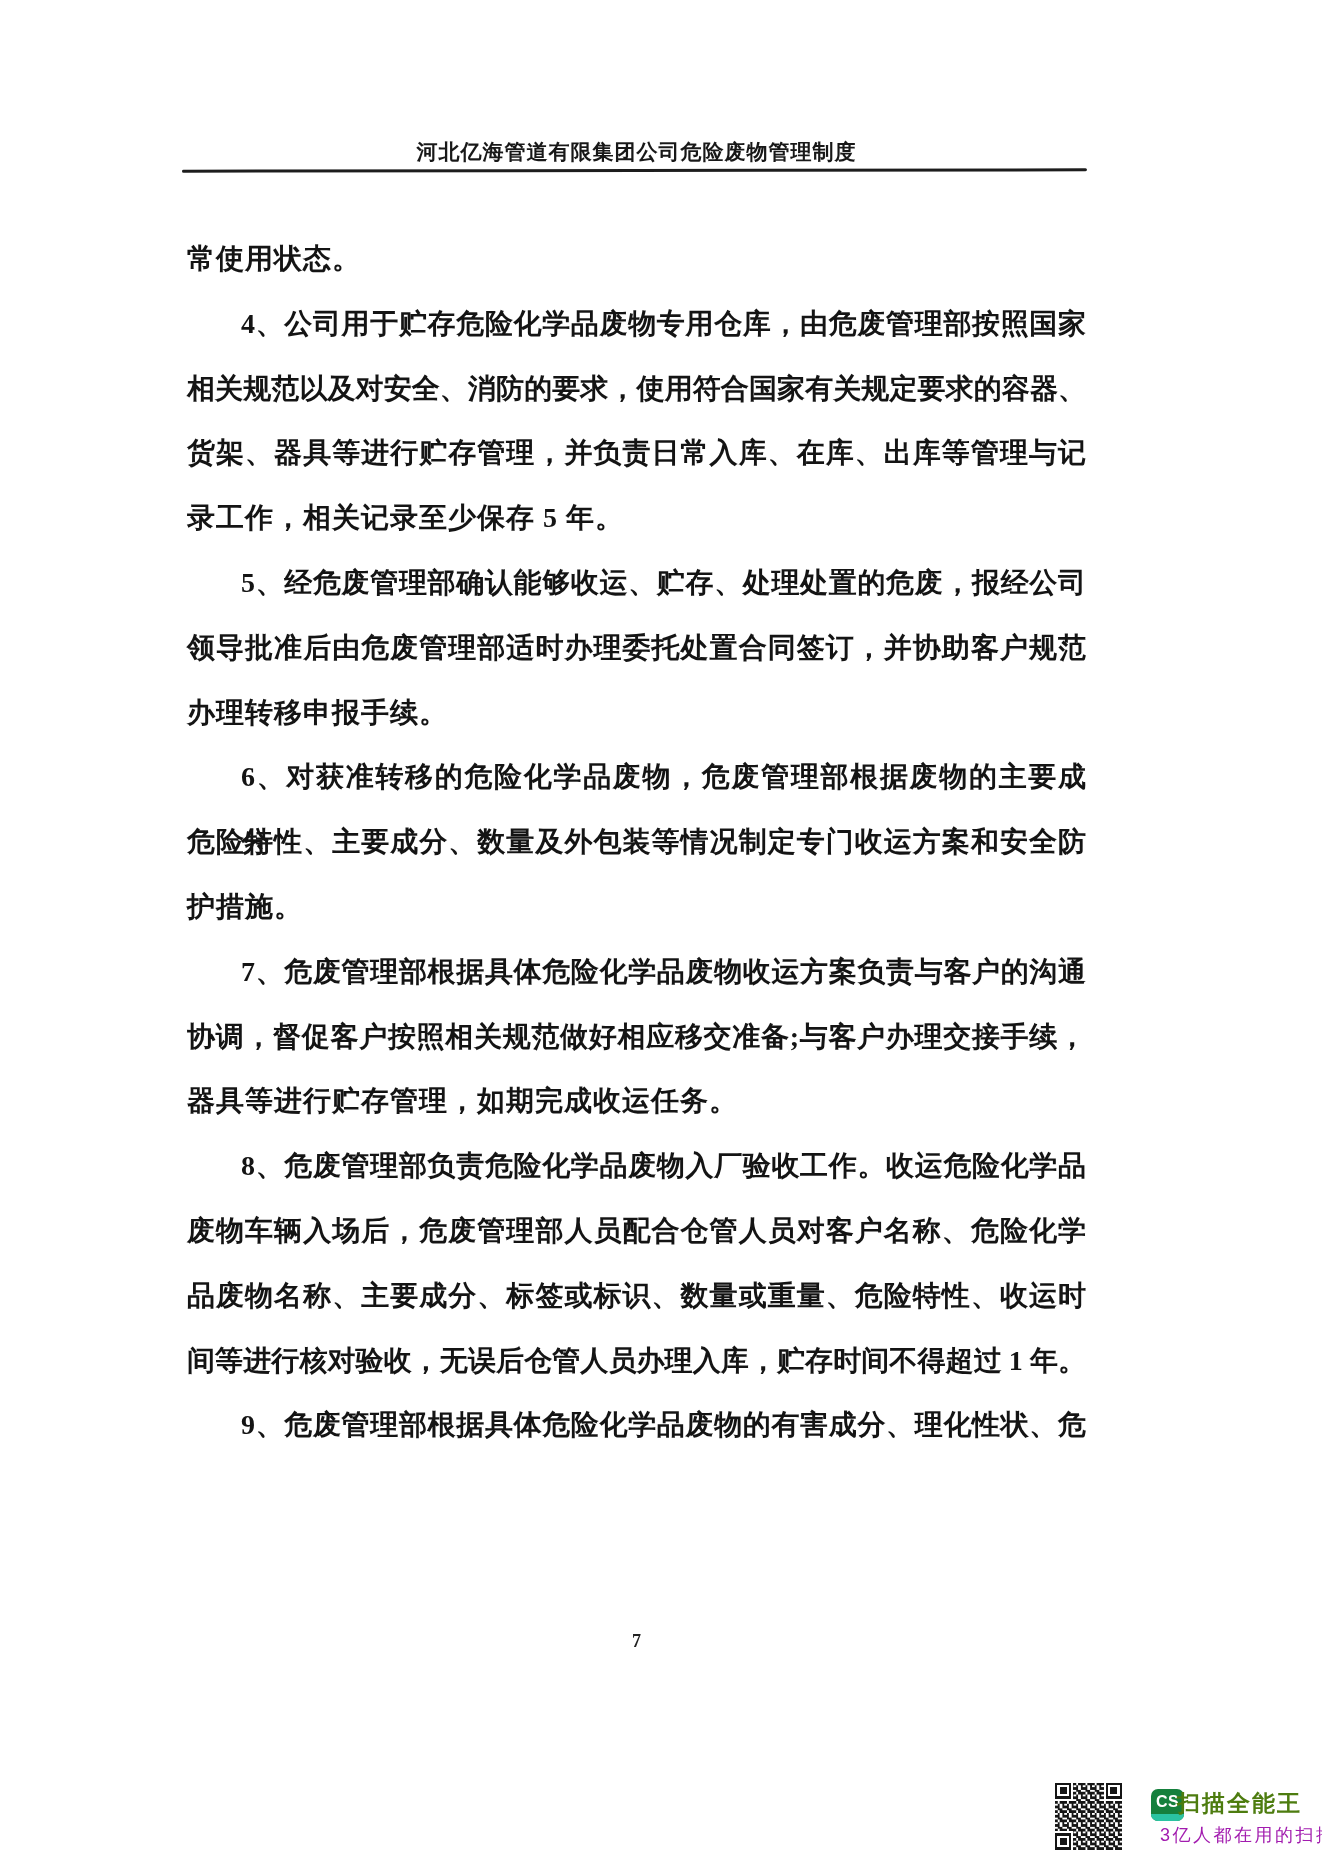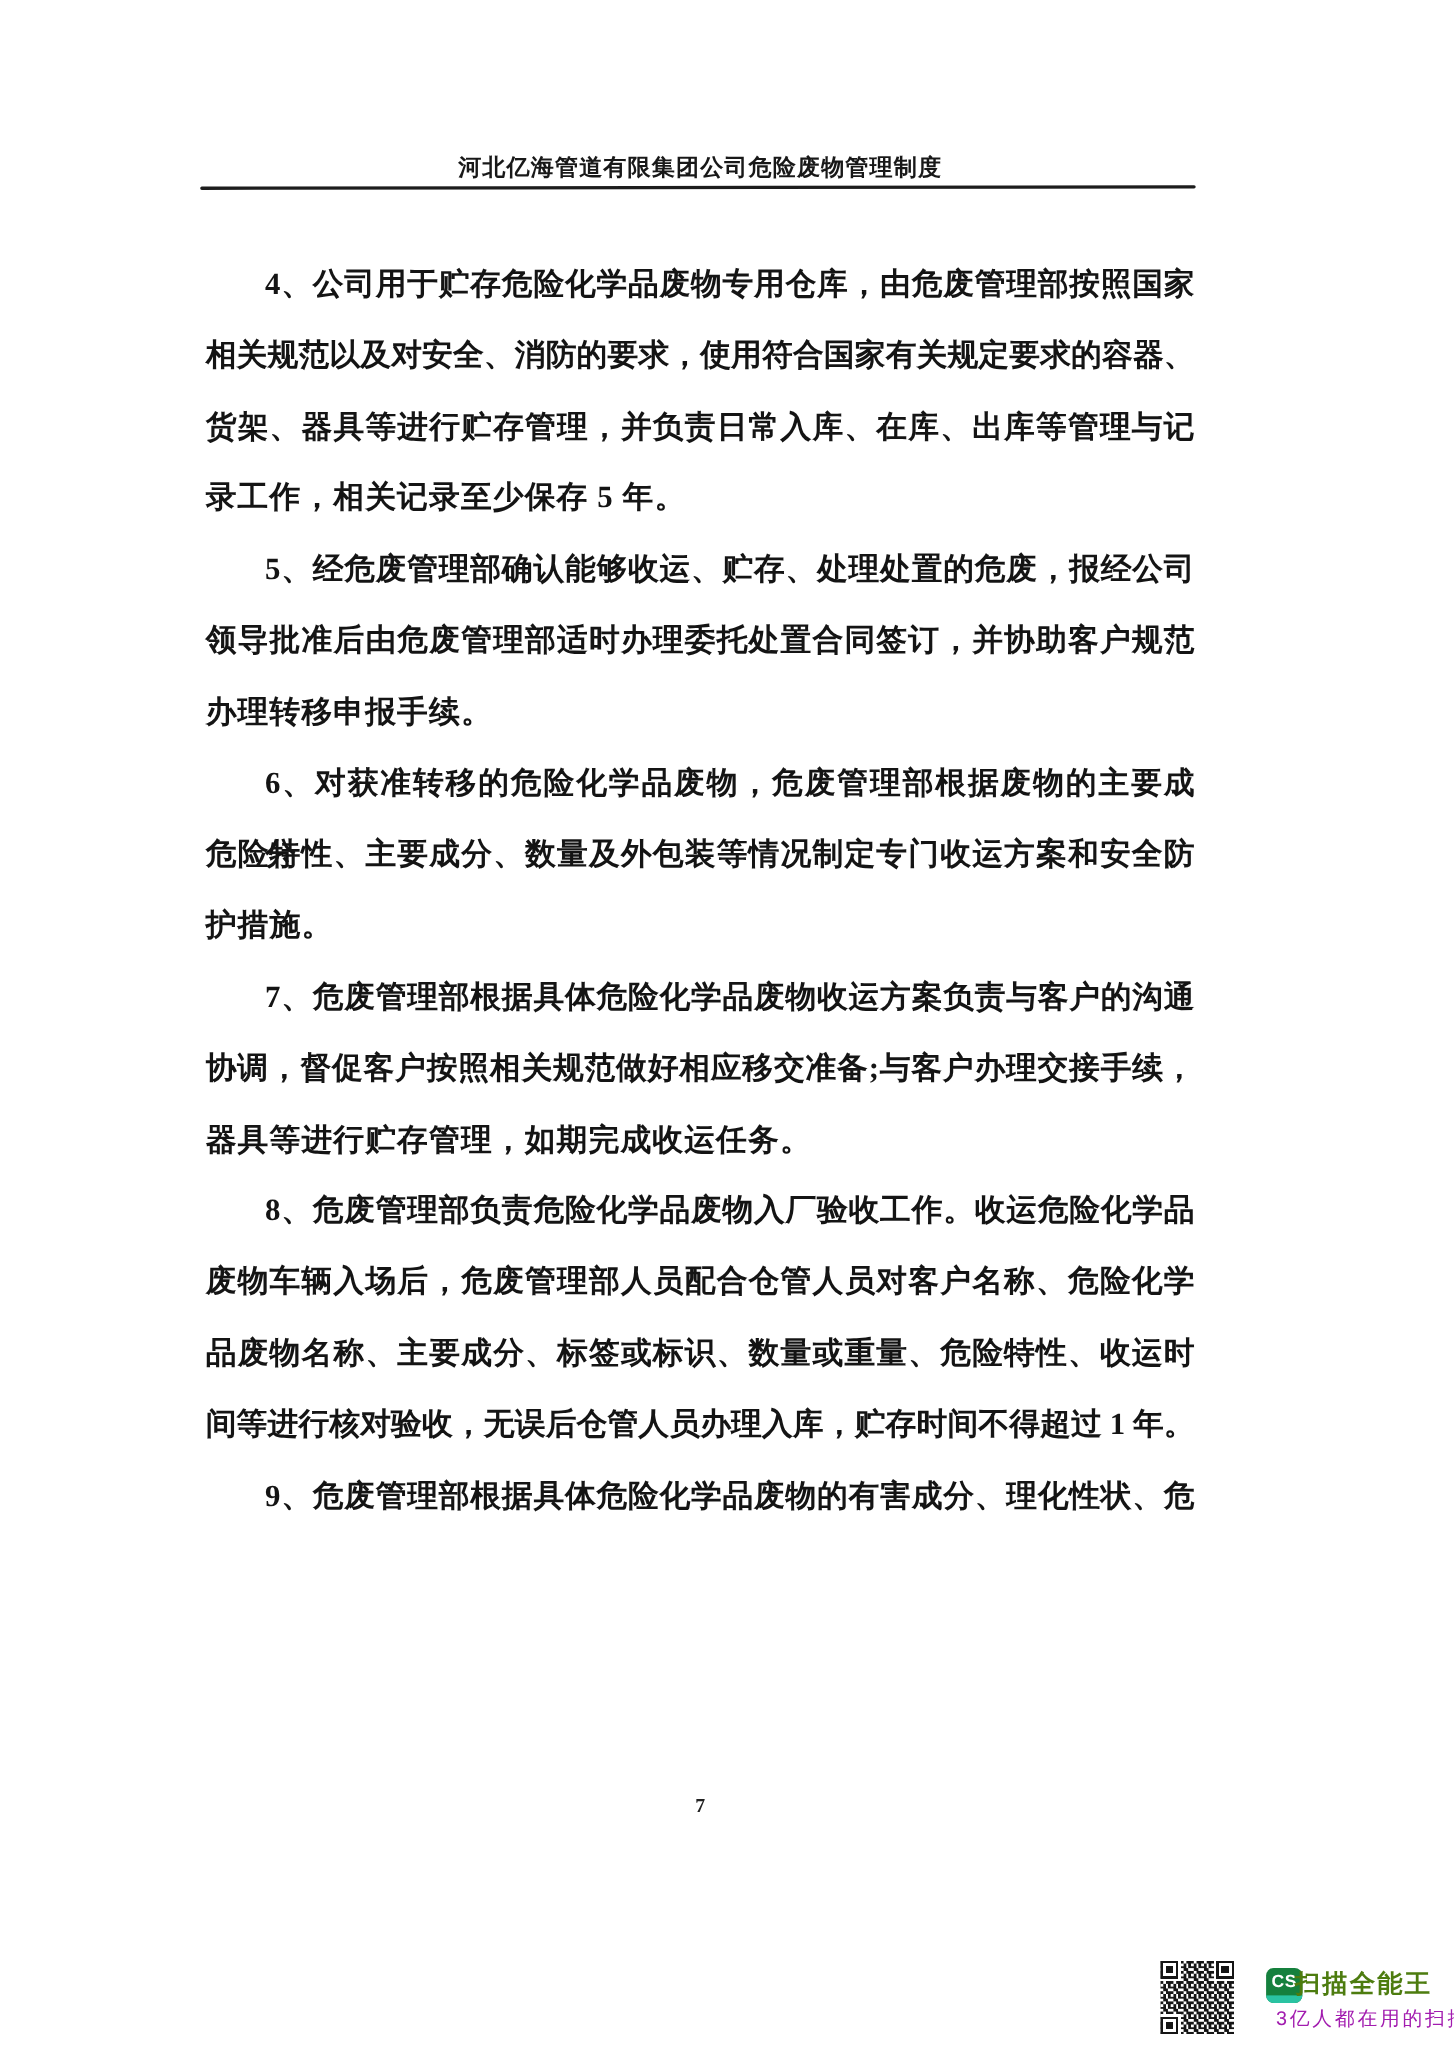--- a/index.html
+++ b/index.html
@@ -82,20 +82,21 @@
 </style>
 </head>
 <body>
 
 <div class="page">
 
   <div class="header-title">河北亿海管道有限集团公司危险废物管理制度</div>
   <div class="header-rule"></div>
 
   <div class="doc-body">
+    <div class="line">常使用状态。</div>
     <div class="line j ind">4、公司用于贮存危险化学品废物专用仓库，由危废管理部按照国家</div>
     <div class="line j">相关规范以及对安全、消防的要求，使用符合国家有关规定要求的容器、</div>
     <div class="line j">货架、器具等进行贮存管理，并负责日常入库、在库、出库等管理与记</div>
     <div class="line">录工作，相关记录至少保存 5 年。</div>
     <div class="line j ind">5、经危废管理部确认能够收运、贮存、处理处置的危废，报经公司</div>
     <div class="line j">领导批准后由危废管理部适时办理委托处置合同签订，并协助客户规范</div>
     <div class="line">办理转移申报手续。</div>
     <div class="line j ind">6、对获准转移的危险化学品废物，危废管理部根据废物的主要成分、</div>
     <div class="line j">危险特性、主要成分、数量及外包装等情况制定专门收运方案和安全防</div>
     <div class="line">护措施。</div>

